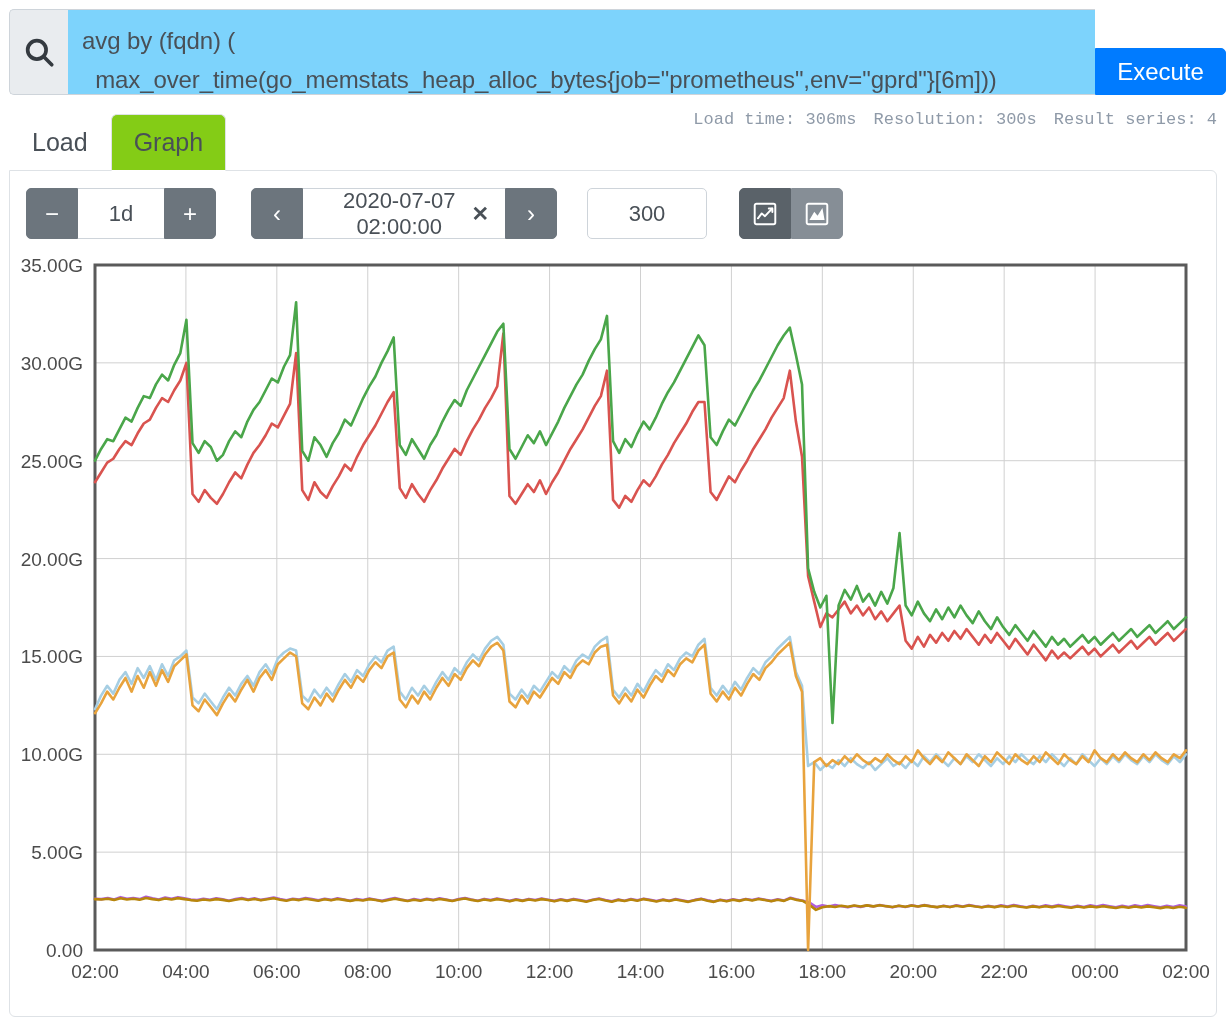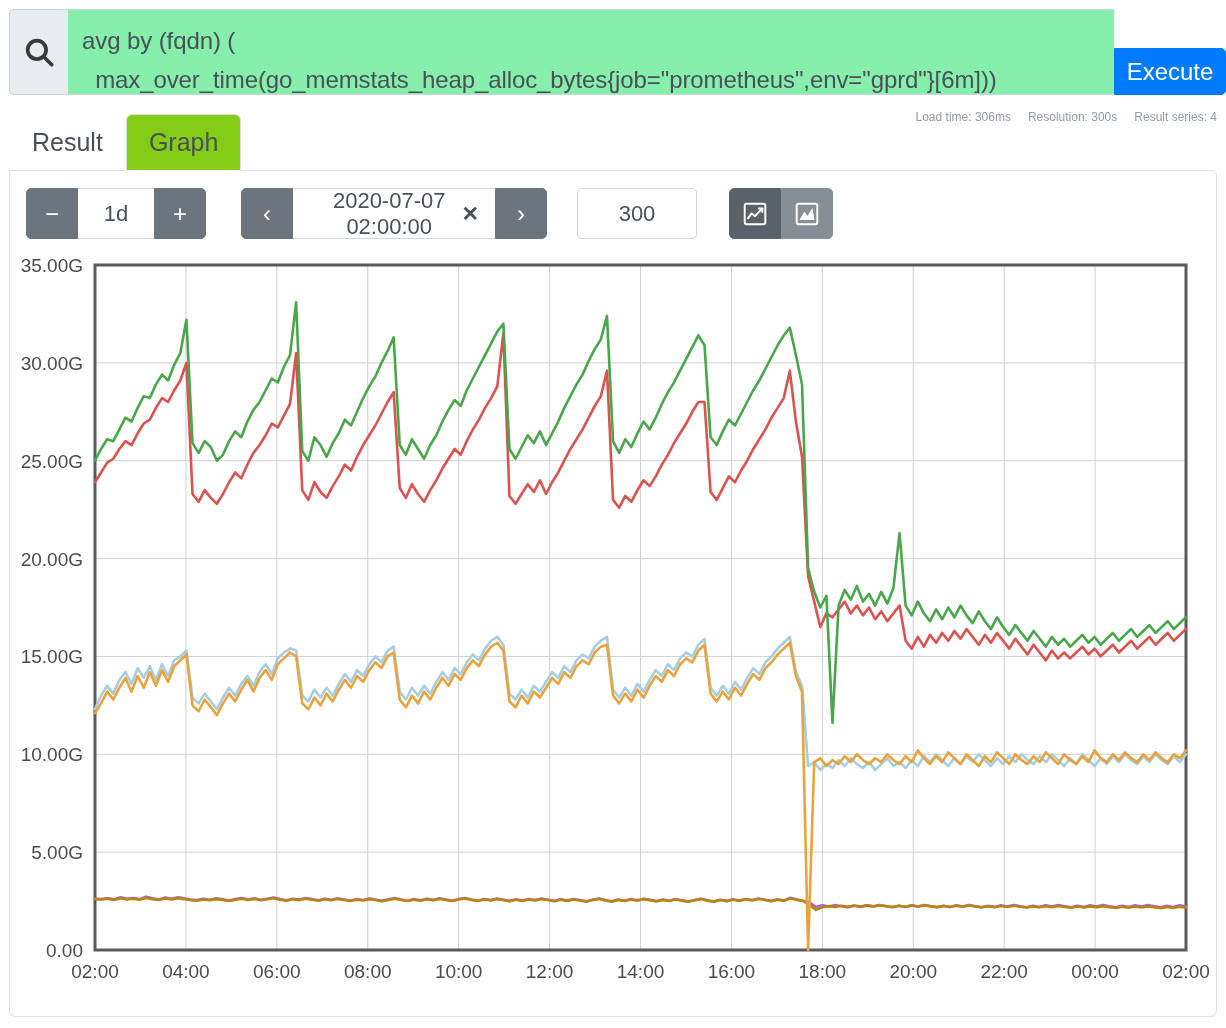--- a/index.html
+++ b/index.html
@@ -33,36 +33,36 @@
     align-items: center;
     justify-content: center;
     box-sizing: border-box;
   }
   .search-addon svg { display: block; }
   .query-box {
     flex: 1;
     border: 1px solid #ced4da;
     border-left: none;
     border-right: none;
-    background: #86efac;
+    background: #7dd3fc;
     padding: 12px 14px 0 14px;
     box-sizing: border-box;
     overflow: hidden;
   }
   .query-text {
     font-family: "Liberation Sans", sans-serif;
     font-size: 24px;
     line-height: 1.62;
     color: #495057;
     white-space: pre;
     margin: 0;
     letter-spacing: -0.1px;
   }
   .execute-btn {
-    width: 112px;
+    width: 131px;
     background: #007bff;
     color: #fff;
     border: 1px solid #007bff;
     border-radius: 0 5px 5px 0;
     font-size: 24px;
     font-family: "Liberation Sans", sans-serif;
     display: flex;
     align-items: center;
     justify-content: center;
     cursor: pointer;
@@ -95,26 +95,27 @@
   }
   .tab.active {
     background: #84cc16;
     border-color: #dee2e6 #dee2e6 #fff #dee2e6;
     color: #495057;
   }
   .meta {
     position: absolute;
     right: 0;
     top: 7px;
-    font-size: 12px;
+    font-size: 17px;
     color: #8f9aa8;
     display: flex;
     gap: 17px;
     z-index: 3;
     white-space: nowrap;
+    font-family: Liberation Mono, monospace;
   }
 
   
   .panel {
     margin: -1px 9px 0 9px;
     border: 1px solid #dee2e6;
     border-top: 1px solid #dee2e6;
     border-radius: 0 6px 6px 6px;
     background: #fff;
     height: 847px;
@@ -151,21 +152,21 @@
     border: 1px solid #ced4da;
     display: flex;
     align-items: center;
     justify-content: center;
     font-size: 22px;
     color: #495057;
     box-sizing: border-box;
     cursor: text;
   }
   .range-grp .btn-dark { width: 52px; }
-  .range-grp .fld { width: 76px; border-left: none; border-right: none; }
+  .range-grp .fld { width: 86px; border-left: none; border-right: none; }
   .time-grp { margin-left: 35px; }
   .time-grp .btn-dark { width: 52px; }
   .time-grp .fld {
     width: 202px;
     border-left: none;
     border-right: none;
     justify-content: space-between;
     padding: 0 16px 0 24px;
     text-align: center;
   }
@@ -223,21 +224,21 @@
   </div>
   <div class="query-box">
     <div class="query-text">avg by (fqdn) (</div>
     <div class="query-text">  max_over_time(go_memstats_heap_alloc_bytes{job="prometheus",env="gprd"}[6m]))</div>
   </div>
   <div class="execute-btn">Execute</div>
 </div>
 
 <div class="tabs-row">
   <div class="tabs">
-    <div class="tab">Result</div>
+    <div class="tab">Load</div>
     <div class="tab active">Graph</div>
   </div>
   <div class="meta">
     <span>Load time: 306ms</span>
     <span>Resolution: 300s</span>
     <span>Result series: 4</span>
   </div>
 </div>
 
 <div class="panel">

